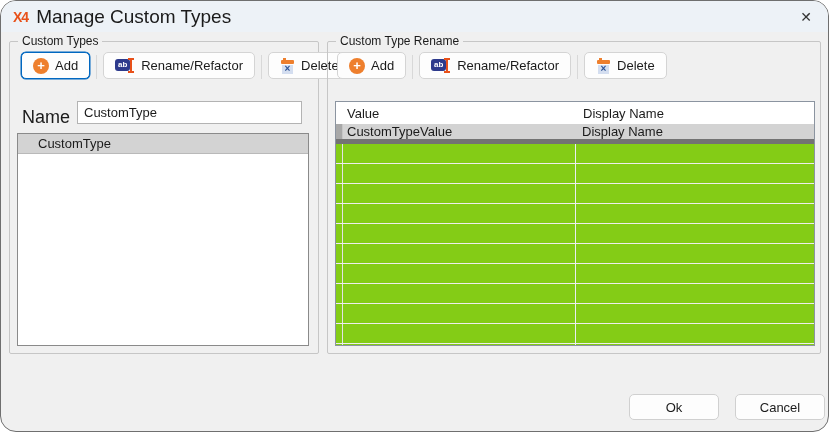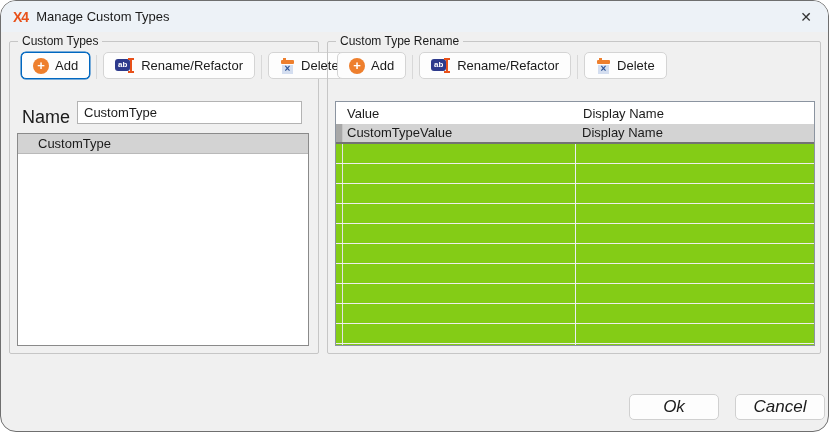--- a/index.html
+++ b/index.html
@@ -15,21 +15,21 @@
   html,body{width:829px;height:432px;background:#fff;}
   body{font-family:"Liberation Sans",sans-serif;color:#1b1b1b;}
 
   .dialog{position:absolute;left:0;top:0;width:829px;height:432px;
     background:var(--body-bg);border:1px solid #6f6f6f;border-radius:16px;overflow:hidden;}
 
   
   .titlebar{position:relative;height:31px;background:var(--titlebar-bg);
     border-radius:7px 7px 0 0;display:flex;align-items:center;padding:0 12px;gap:8px;}
   .logo{font-weight:bold;font-size:14px;color:var(--logo-orange);letter-spacing:-1px;}
-  .title{font-size:13px;color:#1b1b1b;}
+  .title{font-size:19px;color:#1b1b1b;}
   .close{margin-left:auto;font-size:14px;color:#333;cursor:pointer;padding:0 4px;line-height:1;}
 
   
   .group{position:absolute;border:1px solid #c6c6c6;border-radius:2px;}
   .group-label{position:absolute;top:-8px;left:8px;background:var(--body-bg);
     padding:0 4px;font-size:12px;line-height:15px;color:#1b1b1b;white-space:nowrap;}
   .group-types{left:8px;top:40px;width:310px;height:313px;}
   .group-values{left:326px;top:40px;width:494px;height:313px;}
 
   
@@ -69,31 +69,31 @@
   .list-item.selected{background:var(--sel-bg);border-bottom:1px solid #b9b9b9;}
 
   
   .vtable{position:absolute;left:7px;top:59px;width:480px;height:245px;background:#84cc16;
     border:1px solid #8b94a0;overflow:hidden;}
   .thead{display:flex;height:22px;align-items:center;background:#fff;}
   .th-corner{width:7px;height:100%;}
   .th-value{width:234px;padding-left:4px;font-size:13px;}
   .th-display{flex:1;padding-left:6px;font-size:13px;}
   .trow{display:flex;height:20px;align-items:center;}
-  .trow.selected{background:var(--sel-bg);border-bottom:2px solid #737373;}
+  .trow.selected{background:var(--sel-bg);border-bottom:5px solid #737373;}
   .trow.selected .rowhead{width:7px;height:100%;background:var(--sel-head-bg);border-right:1px solid #c6c6c6;}
   .td-value{width:233px;padding-left:4px;font-size:13px;line-height:20px;}
   .td-display{flex:1;padding-left:6px;font-size:13px;line-height:20px;}
   .trow.empty{border-bottom:1px solid #ededed;}
   .trow.empty .rowhead{width:7px;height:100%;border-right:1px solid #e3e3e3;}
   .trow.empty .td-value{height:100%;border-right:1px solid #e9edf3;}
 
   
   .btn{position:absolute;height:26px;background:#fdfdfd;border:1px solid #d0d0d0;border-radius:5px;
-    font-size:17px;color:#1b1b1b;display:flex;align-items:center;justify-content:center;cursor:pointer;font-style:italic;}
+    font-size:13px;color:#1b1b1b;display:flex;align-items:center;justify-content:center;cursor:pointer;}
   .btn-ok{left:628px;top:393px;width:90px;}
   .btn-cancel{left:726px;top:393px;width:90px;margin-left:8px;}
 </style>
 </head>
 <body>
 
 <div class="dialog">
 
   <div class="titlebar">
     <span class="logo">X4</span>

